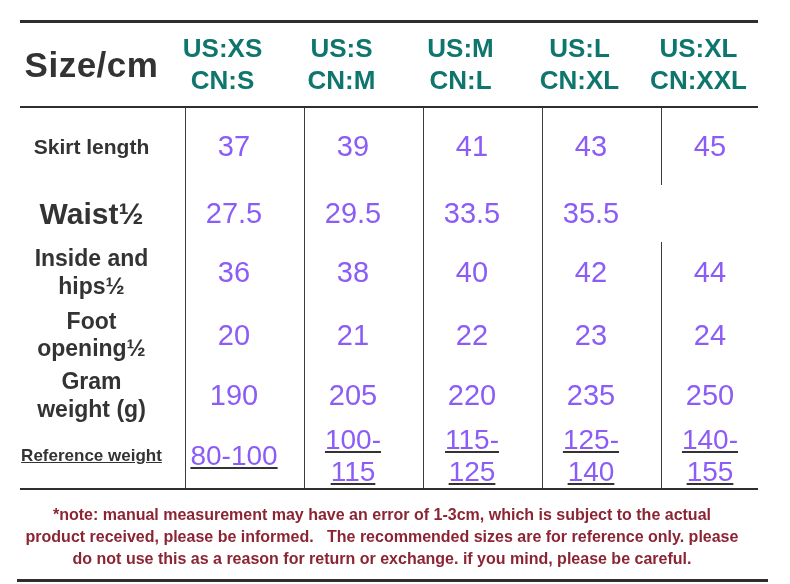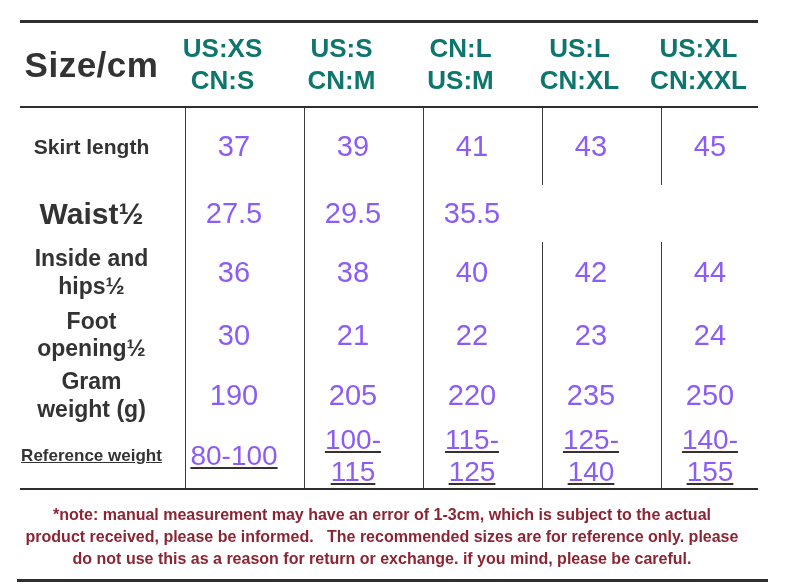--- a/index.html
+++ b/index.html
@@ -106,22 +106,22 @@
     <div class="h-size">Size/cm</div>
     <div class="h-col">
       <span>US:XS</span>
       <span>CN:S</span>
     </div>
     <div class="h-col">
       <span>US:S</span>
       <span>CN:M</span>
     </div>
     <div class="h-col">
+      <span>US:M</span>
       <span>CN:L</span>
-      <span>US:M</span>
     </div>
     <div class="h-col">
       <span>US:L</span>
       <span>CN:XL</span>
     </div>
     <div class="h-col">
       <span>US:XL</span>
       <span>CN:XXL</span>
     </div>
   </div>
@@ -140,41 +140,42 @@
       <div class="t-val">45</div>
     </div>
 
     <div class="trow row-waist">
       <div class="t-label">
         <span>Waist½</span>
         <span></span>
       </div>
       <div class="t-val">27.5</div>
       <div class="t-val">29.5</div>
+      <div class="t-val">33.5</div>
       <div class="t-val">35.5</div>
     </div>
 
     <div class="trow row-hips">
       <div class="t-label">
         <span>Inside and</span>
         <span>hips½</span>
       </div>
       <div class="t-val">36</div>
       <div class="t-val">38</div>
       <div class="t-val">40</div>
       <div class="t-val">42</div>
       <div class="t-val">44</div>
     </div>
 
     <div class="trow row-foot">
       <div class="t-label">
         <span>Foot</span>
         <span>opening½</span>
       </div>
-      <div class="t-val">30</div>
+      <div class="t-val">20</div>
       <div class="t-val">21</div>
       <div class="t-val">22</div>
       <div class="t-val">23</div>
       <div class="t-val">24</div>
     </div>
 
     <div class="trow row-gram">
       <div class="t-label">
         <span>Gram</span>
         <span>weight (g)</span>

